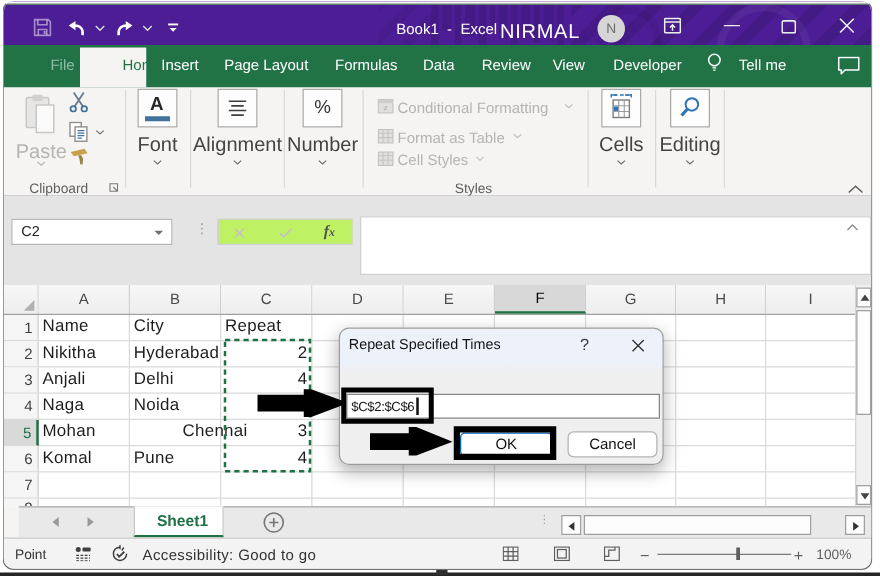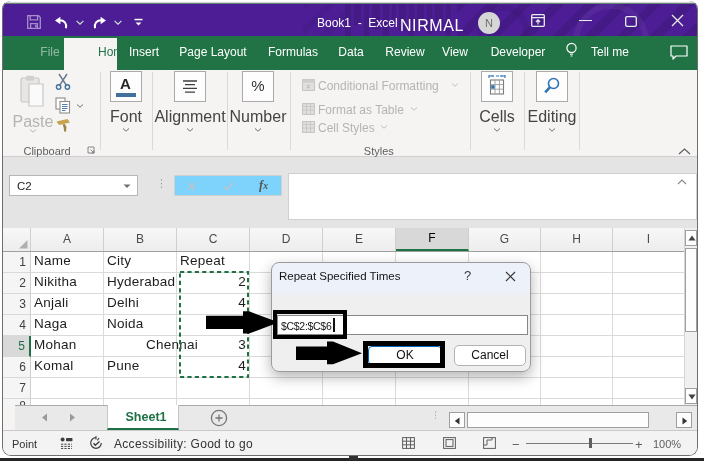--- a/index.html
+++ b/index.html
@@ -39,21 +39,21 @@
   
   .vsep { position:absolute; top:2px; width:1px; height:78px; background:#dbd9d7; }
   .rbtn { position:absolute; background:#fdfdfd; border:1px solid #acaaa8; }
   .rlbl { position:absolute; color:#444; font-size:16px; white-space:nowrap; transform:translateX(-50%); line-height:1;}
   .glbl { position:absolute; color:#5f5f5f; font-size:11px; white-space:nowrap; transform:translateX(-50%); line-height:1;}
   .chev { position:absolute; width:7px; height:4px; transform:translateX(-50%); }
   .gray { color:#b6b4b2; }
   .sitem { position:absolute; color:#b6b4b2; font-size:12px; line-height:1; }
   
   #namebox { position:absolute; left:6px; top:18px; width:129px; height:21px; background:#fff; border:1px solid #b6b6b6; }
-  #fxbox { position:absolute; left:171px; top:18px; width:108px; height:21px; background:#7dd3fc; border:1px solid #d0d0d0;padding-left:46px;}
+  #fxbox { position:absolute; left:171px; top:18px; width:108px; height:21px; background:#bef264; border:1px solid #d0d0d0;padding-left:46px;}
   #finput { position:absolute; left:284.6px; top:16px; width:409.4px; height:47px; background:#fff; border:1px solid #d0d0d0;}
   
   .colhdr { position:absolute; top:0px; height:23px; background:linear-gradient(#f7f7f7,#ededed);
      border-right:1px solid #cfcfcf; color:#4a4a4a; font-size:12px; text-align:center; line-height:23px; }
   #hdrline { position:absolute; left:0; top:23px; width:681px; height:1px; background:#9f9f9f; }
   .rowhdr { position:absolute; left:0; width:28px; height:21px; background:#f5f5f5;
      border-right:1px solid #cfcfcf; border-bottom:1px solid #d9d9d9; color:#3f3f3f; font-size:12px; text-align:right;
      padding-right:4px; line-height:20px; }
   .gvl { position:absolute; top:24px; width:1px; height:153px; background:#dadada; }
   .ghl { position:absolute; left:28px; width:653px; height:1px; background:#dadada; }

